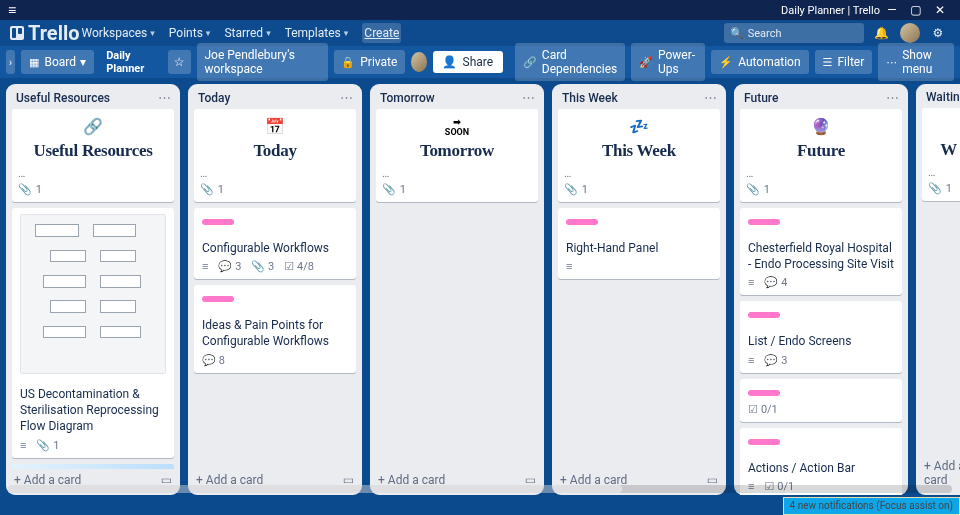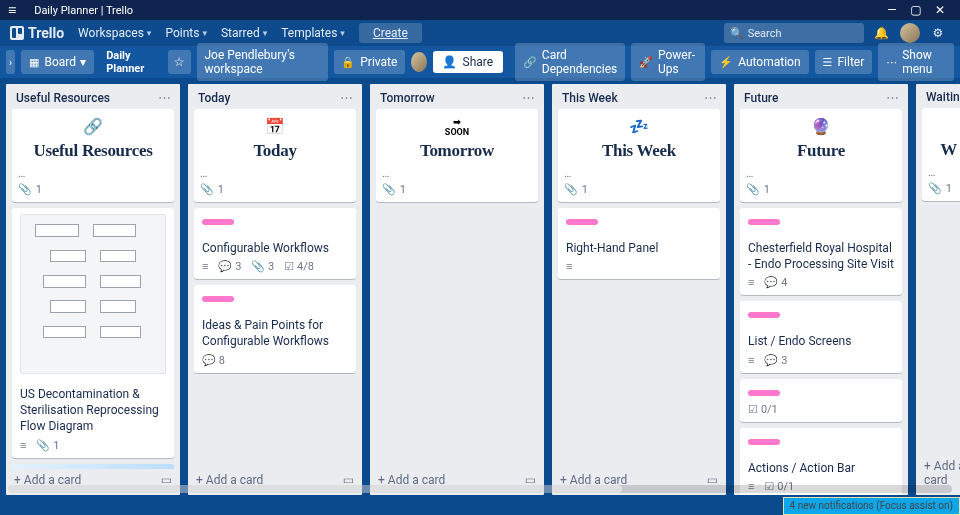--- a/index.html
+++ b/index.html
@@ -1,49 +1,49 @@
 <!DOCTYPE html>
 <html><head>
 <meta charset="utf-8">
 <style>
 * { margin: 0; padding: 0; box-sizing: border-box; font-family: -apple-system, BlinkMacSystemFont, "Segoe UI", Roboto, sans-serif; }
 body { width: 960px; height: 515px; overflow: hidden; background: #0c4a8e; }
 
 .titlebar { height: 20px; background: #0f2550; display: flex; align-items: center; color: #fff; font-size: 11px; padding: 0 8px; }
 .titlebar .hamburger { margin-right: 18px; font-size: 14px; cursor: pointer; }
-.titlebar .title { flex: 1; }
+.titlebar .title { flex: 1; text-align: right; }
 .titlebar .ctrl { width: 24px; text-align: center; font-size: 12px; cursor: pointer; }
 
 .topnav { height: 26px; background: #0d4a8e; display: flex; align-items: center; padding: 0 10px; color: #e3ecf4; font-size: 12px; }
-.topnav .logo { display: flex; align-items: center; font-weight: 700; font-size: 14px; margin-right: 14px; }
+.topnav .logo { display: flex; align-items: center; font-weight: 700; font-size: 20px; margin-right: 2px; }
 .topnav .logo-box { width: 14px; height: 14px; background: #e3ecf4; border-radius: 2px; margin-right: 4px; display: inline-block; position: relative; }
 .topnav .logo-box::before, .topnav .logo-box::after { content:''; position:absolute; background:#0d4a8e; top:2px; width:4px; border-radius:1px; }
 .topnav .logo-box::before { left:2px; height:10px; }
 .topnav .logo-box::after { right:2px; height:6px; }
 .topnav .navlink { margin-right: 14px; cursor: pointer; display: flex; align-items: center; }
 .topnav .chev { margin-left: 3px; font-size: 9px; opacity: .8; }
-.topnav .create-btn { background: rgba(255,255,255,.18); padding: 3px 14px; border-radius: 3px; cursor: pointer; text-decoration: underline; }
+.topnav .create-btn { background: rgba(255,255,255,.18); padding: 3px 2px; border-radius: 3px; cursor: pointer; text-decoration: underline; }
 .topnav .spacer { flex: 1; }
 .topnav .search { width: 140px; height: 20px; background: rgba(255,255,255,.2); border-radius: 3px; display: flex; align-items: center; padding: 0 6px; font-size: 11px; color: #e3ecf4; }
 .topnav .search-ic { margin-right: 4px; font-size: 11px; }
 .topnav .icbtn { width: 24px; height: 24px; display: flex; align-items:center; justify-content:center; margin-left: 6px; cursor:pointer; border-radius:3px; }
 .topnav .avatar { width: 20px; height: 20px; border-radius: 50%; background: linear-gradient(135deg,#d4c5a0,#8b7355); margin-left:6px; }
 
 .boardbar { height: 32px; background: #1257a0; display: flex; align-items: center; padding: 0 6px; color: #fff; font-size: 12px; gap: 6px; }
 .btn-lt { background: rgba(255,255,255,.2); padding: 5px 8px; border-radius: 3px; display: flex; align-items:center; cursor:pointer; font-size: 12px; }
 .btn-lt .ic { margin-right: 5px; font-size: 11px; }
 .board-title { font-weight: 700; font-size: 11px; padding: 0 6px; }
 .btn-white { background: #fff; color: #172b4d; padding: 4px 10px; border-radius: 3px; display:flex; align-items:center; cursor:pointer; font-size: 12px; }
 .btn-white .ic { margin-right: 5px; }
 .small-av { width: 20px; height: 20px; border-radius: 50%; background: linear-gradient(135deg,#d4c5a0,#8b7355); }
 .bb-spacer { flex: 1; }
 .collapse-btn { width: 12px; background: rgba(255,255,255,.2); border-radius: 3px; height: 24px; display: flex; align-items:center; justify-content:center; font-size: 10px; cursor:pointer; }
 
 .board { height: 417px; padding: 6px 6px 0 6px; display: flex; gap: 8px; overflow-x: hidden; position: relative; }
-.list { width: 174px; flex-shrink: 0; background: #ebecf0; border-radius: 1px; display: flex; flex-direction: column; max-height: 411px; }
+.list { width: 174px; flex-shrink: 0; background: #ebecf0; border-radius: 9px; display: flex; flex-direction: column; max-height: 411px; }
 .list-hd { display: flex; align-items: center; padding: 6px 8px 4px 10px; }
 .list-hd .lname { flex: 1; font-size: 12px; color: #172b4d; font-weight: 500; }
 .list-hd .ldots { font-size: 13px; color: #6b778c; cursor: pointer; letter-spacing: 1px; }
 .list-cards { padding: 0 6px; overflow-y: auto; flex: 1; }
 .card { background: #fff; border-radius: 3px; box-shadow: 0 1px 0 rgba(9,30,66,.25); margin-bottom: 6px; padding: 6px 8px 6px 8px; font-size: 12px; color: #172b4d; cursor: pointer; }
 .card .labels { margin-bottom: 3px; }
 .card .label { display: inline-block; width: 32px; height: 6px; border-radius: 3px; background: #ff78cb; margin-right: 3px; }
 .card .ctext { line-height: 1.35; margin-top: 12px; }
 .card .badges { display: flex; align-items:center; gap: 10px; margin-top: 4px; font-size: 11px; color: #6b778c; }
 .card .bd { display: flex; align-items:center; gap: 3px; }

